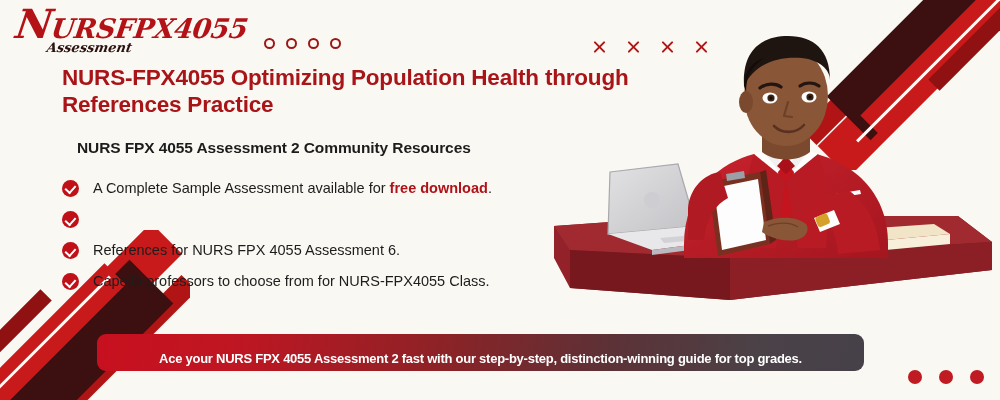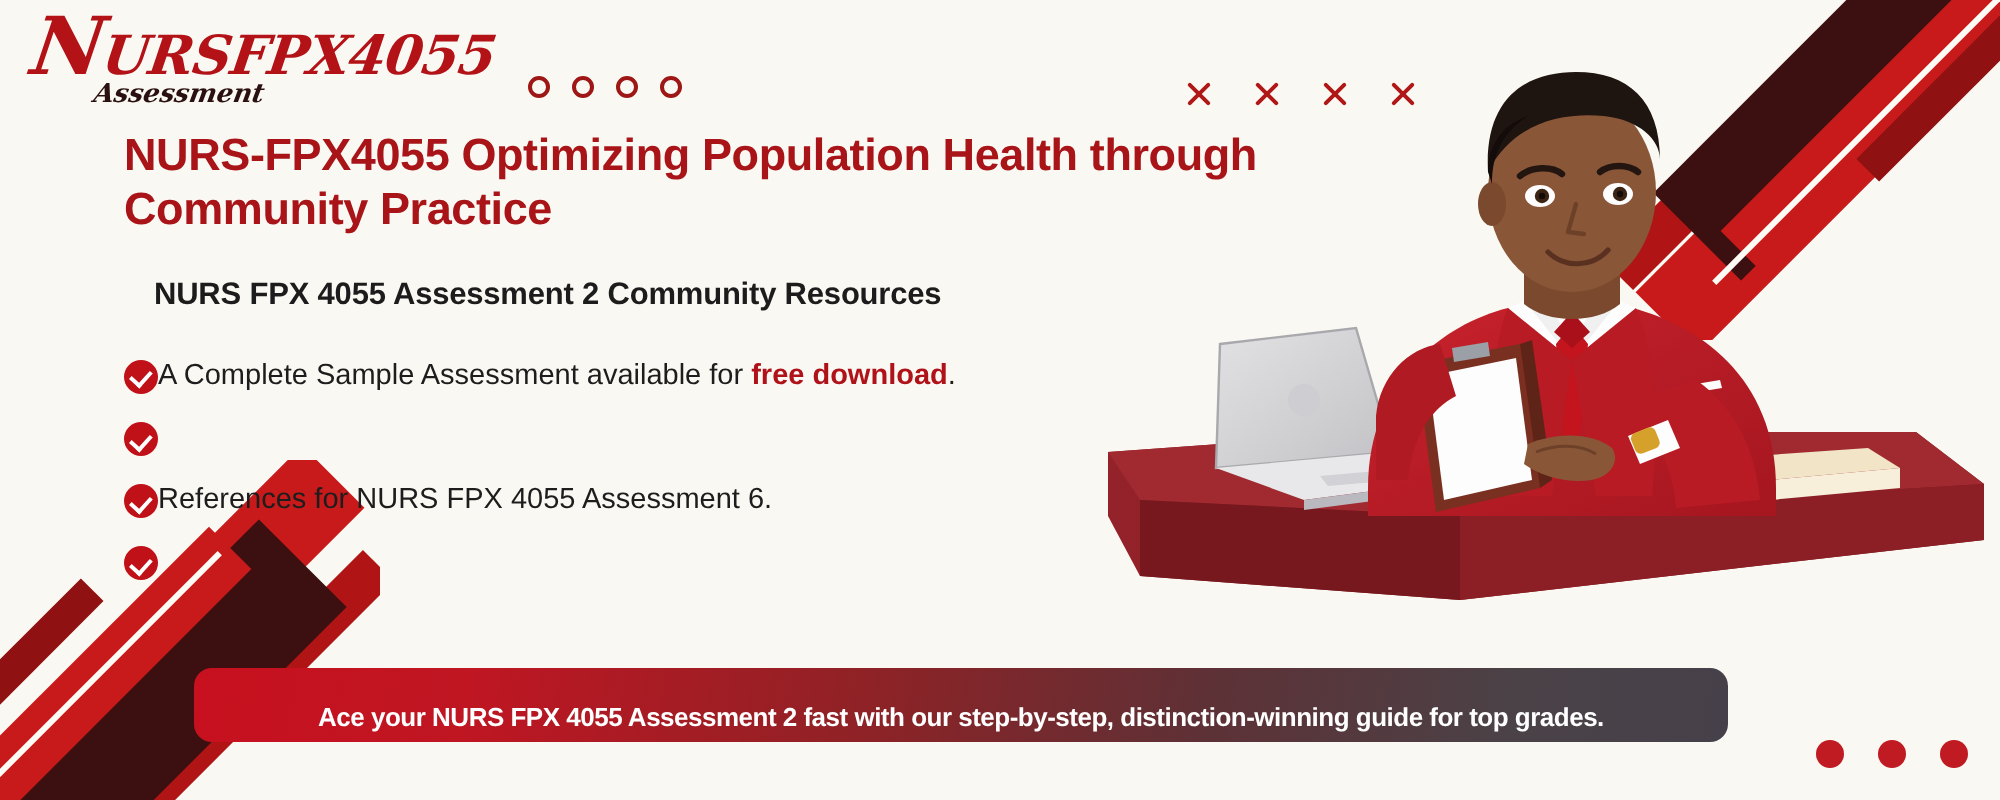--- a/index.html
+++ b/index.html
@@ -88,21 +88,21 @@
     color:#a81418; letter-spacing:-0.2px;
   }
   #subtitle {
     margin-top:20px;
     font-size:15.5px; font-weight:bold; color:#1c1c1c;
     letter-spacing:-0.1px;
     margin-left:15px;
   }
   #bullets { margin-top:22px; list-style:none; }
   #bullets li {
-    display:flex; align-items:flex-start; 
+    display:flex; align-items:flex-start; gap:14px;
     margin-bottom:13px;
     font-size:14.5px; color:#1d1d1d; line-height:1.25;
   }
   .check {
     flex:0 0 auto; width:17px; height:17px; border-radius:50%;
     background:#c01018; position:relative; margin-top:1px;
   }
   .check::after {
     content:""; position:absolute; left:5px; top:3.5px;
     width:4.5px; height:8px;
@@ -263,36 +263,37 @@
 
         <rect x="268" y="203" width="13" height="11" rx="3" transform="rotate(-22 274 208)" fill="#d6a12a"></rect>
 
         <path d="M216 210 C230 204 248 204 258 212 C262 218 258 226 248 228 C236 230 222 226 214 220 Z" fill="#8a5638"></path>
         <path d="M220 214 C230 210 242 210 250 215" stroke="#6d4028" stroke-width="1.4" fill="none"></path>
       </g>
     </svg>
   </div>
 
   <div id="content">
-    <div id="title">NURS-FPX4055 Optimizing Population Health through Community Practice</div>
+    <div id="title">NURS-FPX4055 Optimizing Population Health through References Practice</div>
     <div id="subtitle">NURS FPX 4055 Assessment 2 Community Resources</div>
     <ul id="bullets">
         <li>
           <span class="check"></span>
           <span><span>A Complete Sample Assessment available for </span><span class="hl">free download</span><span>.</span></span>
         </li>
         <li>
           <span class="check"></span>
         </li>
         <li>
           <span class="check"></span>
           <span><span>References for NURS FPX 4055 Assessment 6.</span></span>
         </li>
         <li>
           <span class="check"></span>
+          <span><span>Capella professors to choose from for NURS-FPX4055 Class.</span></span>
         </li>
       </ul>
   </div>
 
   <div id="cta">
     <span id="cta-text">Ace your NURS FPX 4055 Assessment 2 fast with our step-by-step, distinction-winning guide for top grades.</span>
   </div>
 
   <div id="bottom-dots">
     <span class="dot"></span>

